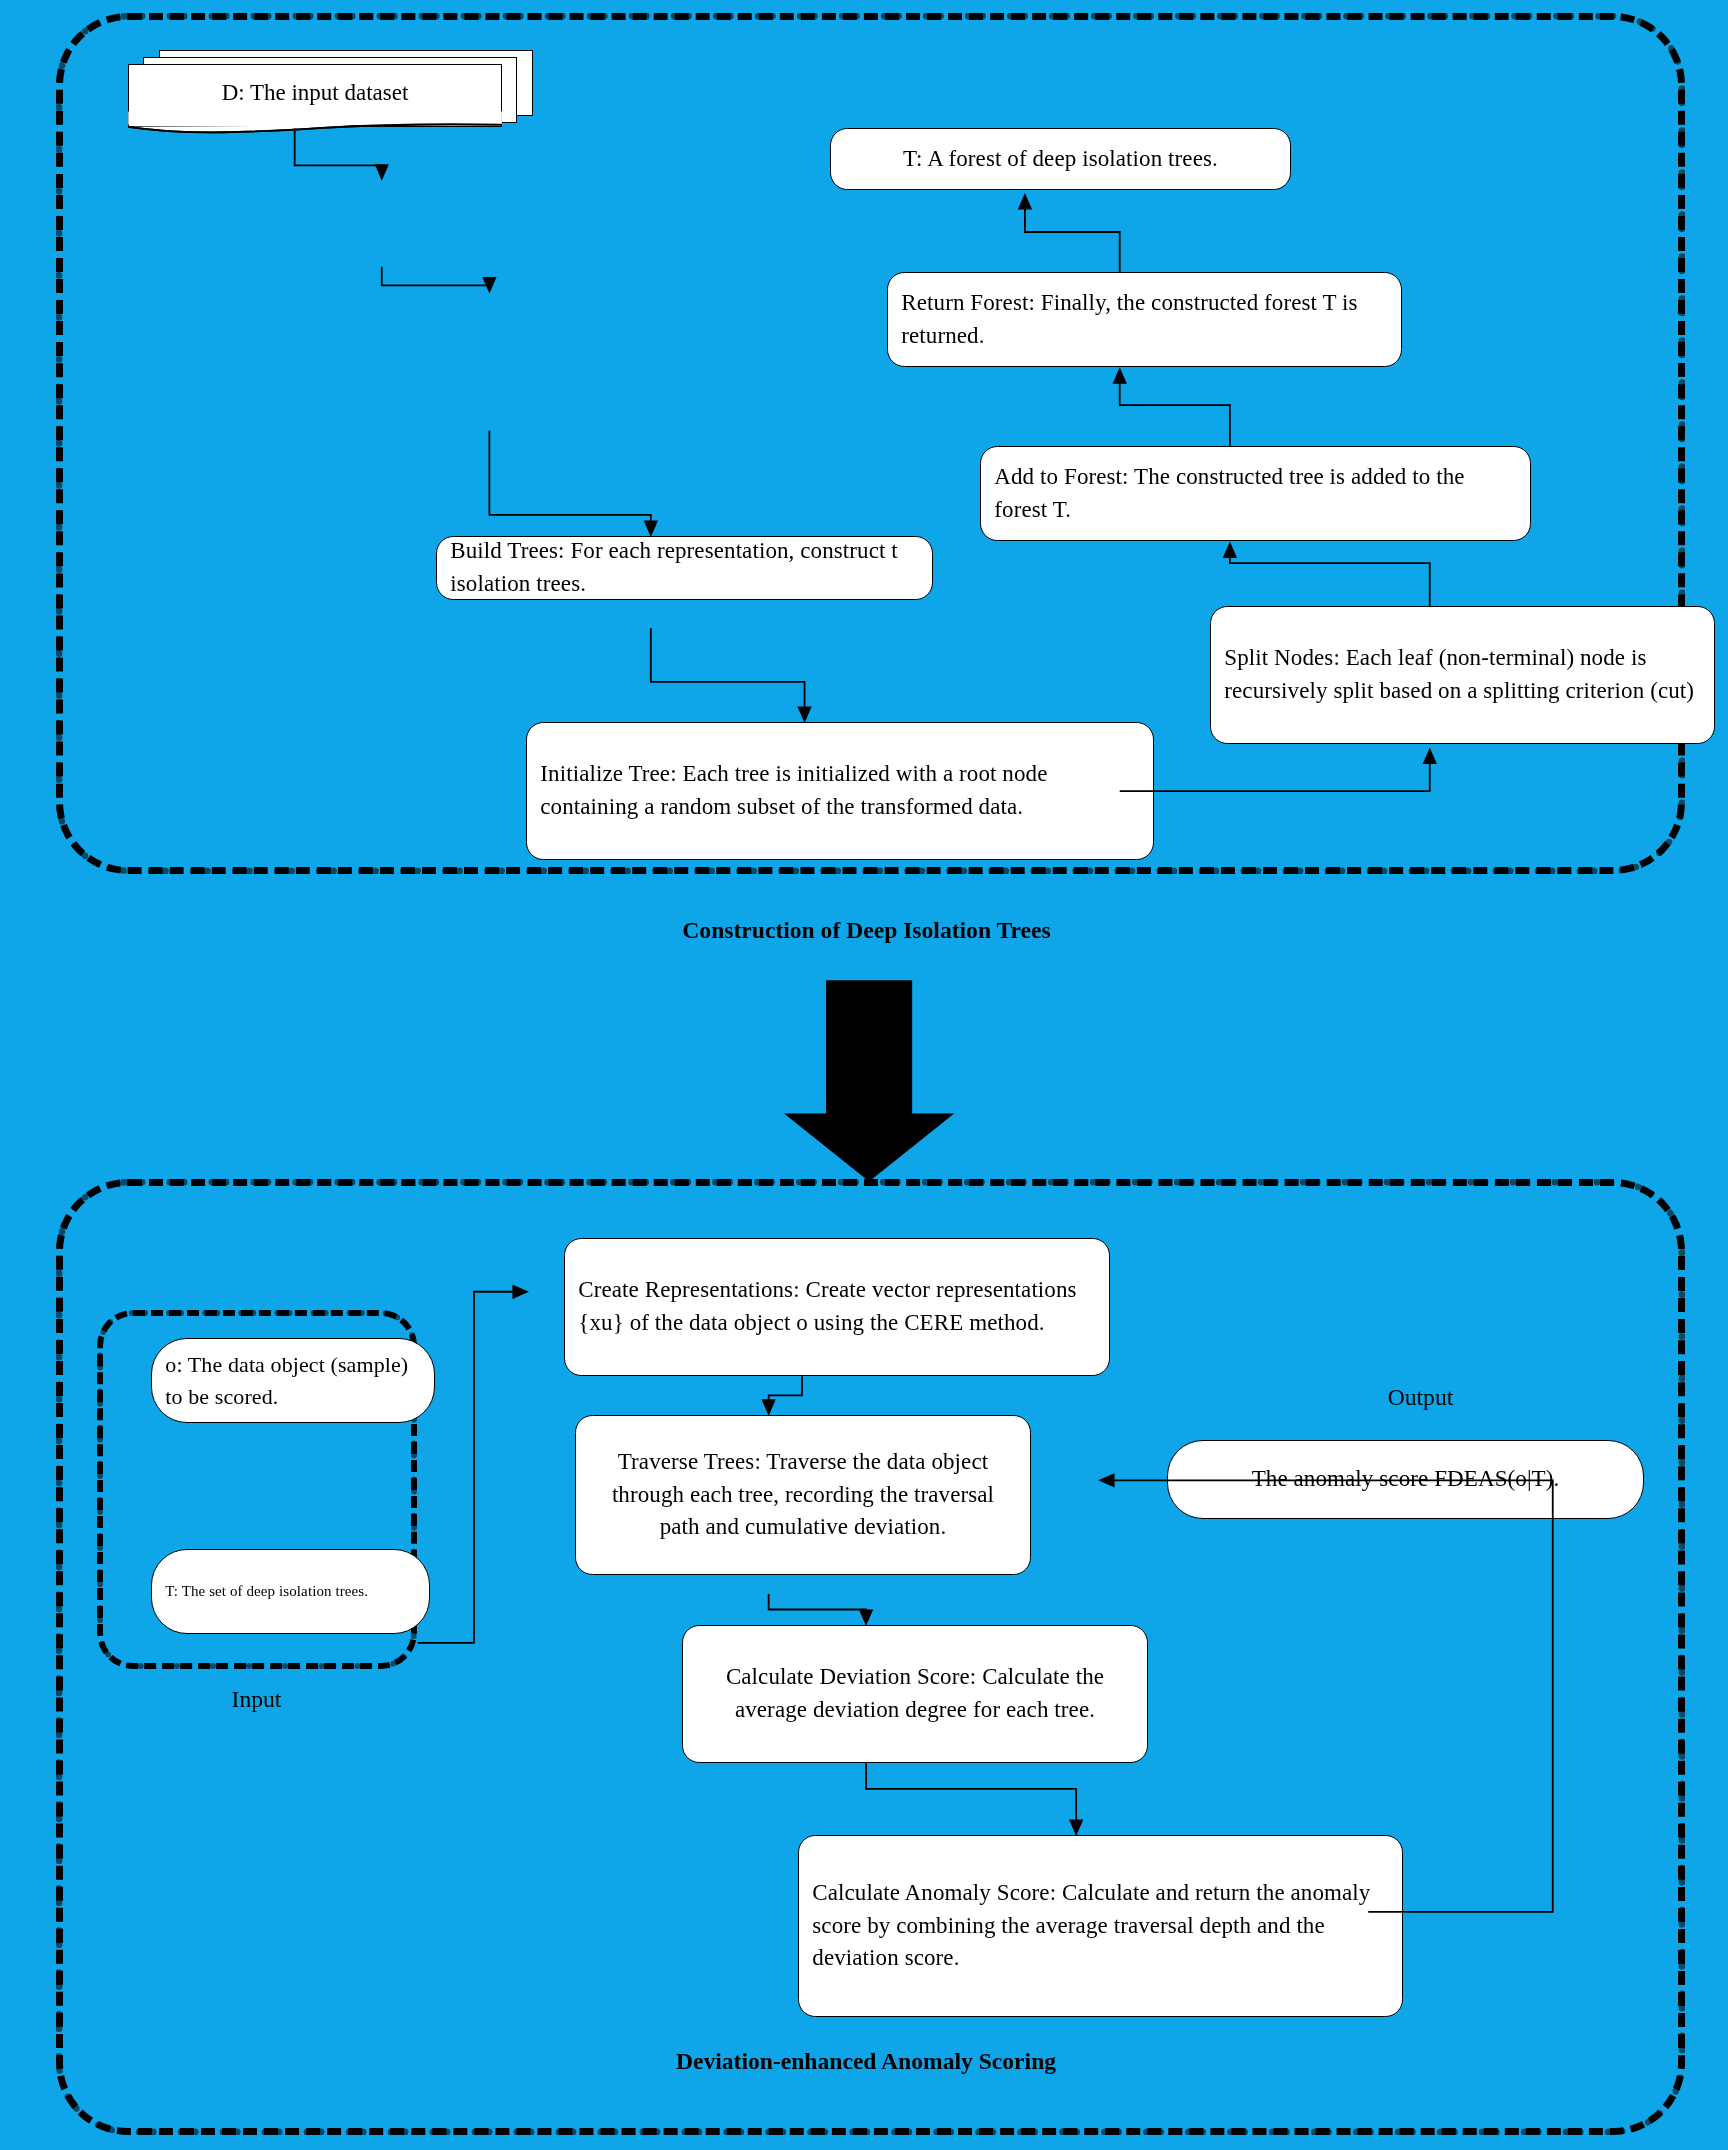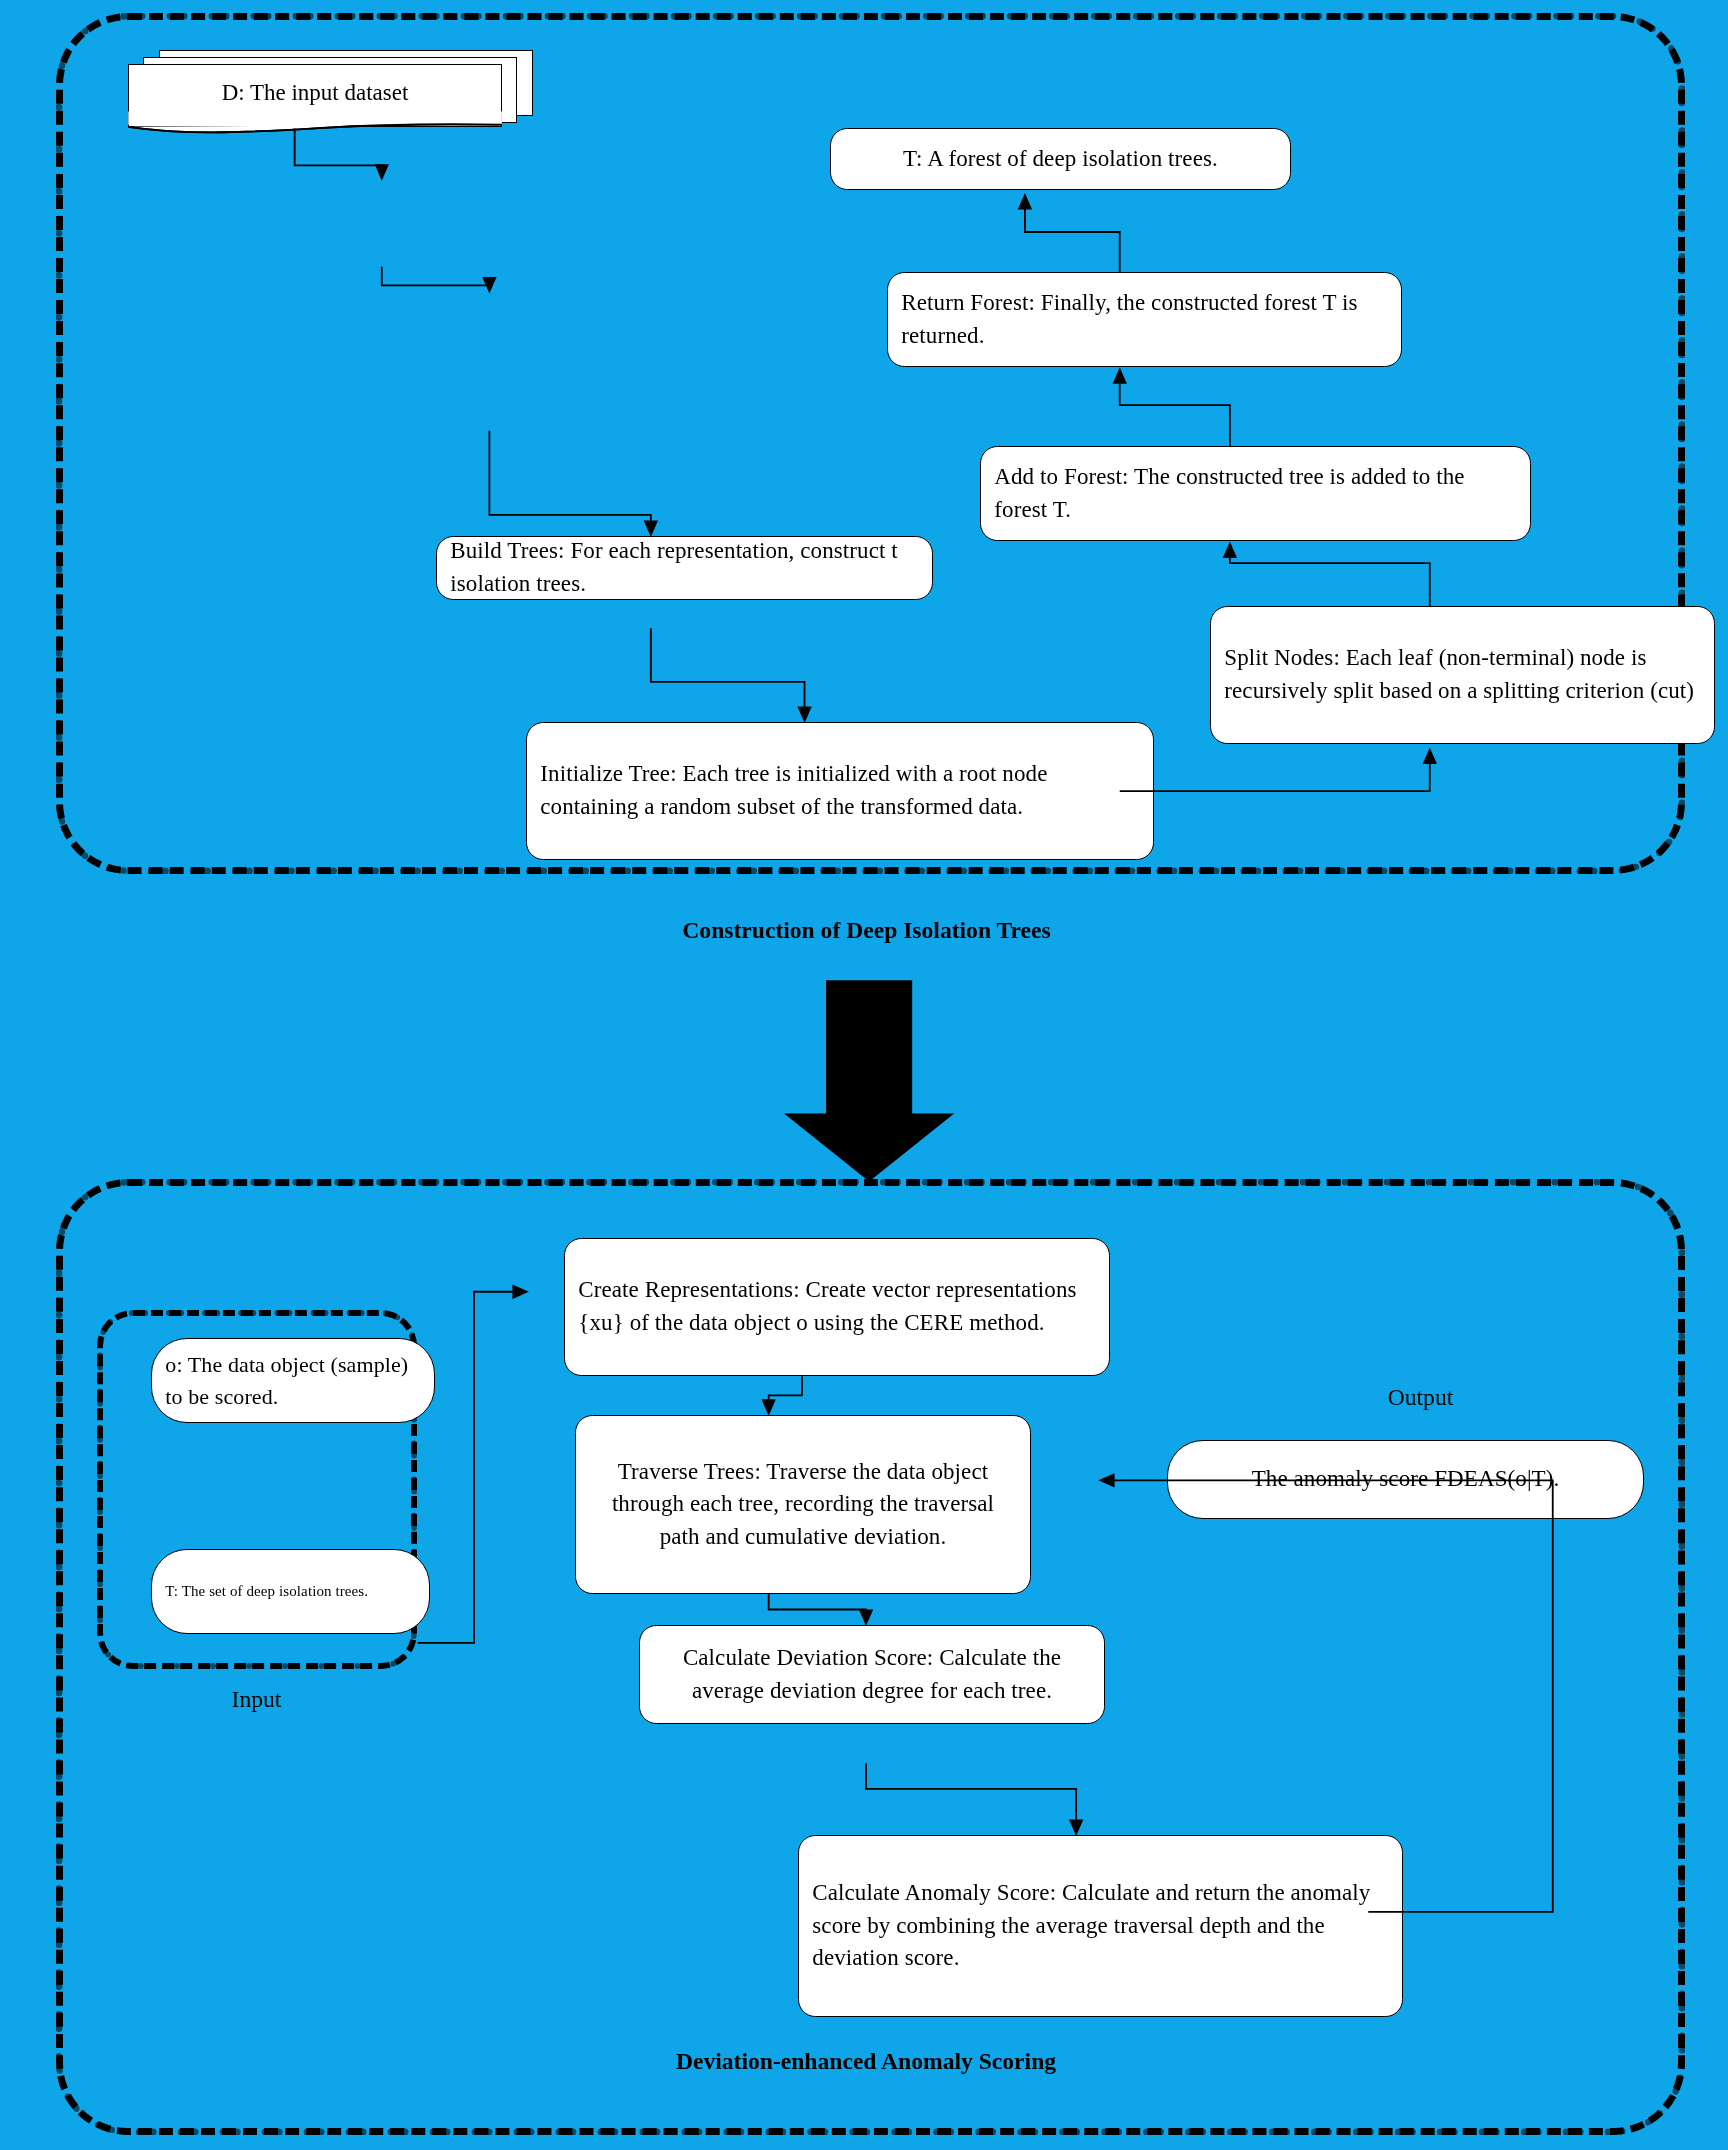--- a/index.html
+++ b/index.html
@@ -167,25 +167,25 @@
   <div class="node stadium left" style="left:117px;top:1549px;width:279px;height:85px;font-size:15px;">
     <span>T: The set of deep isolation trees.</span>
   </div>
 
   <div class="grouplabel" style="left:154px;top:1686px;width:205px;">Input</div>
 
   <div class="node left" style="left:530px;top:1238px;width:546px;height:138px;">
     <span>Create Representations: Create vector representations {xu} of the data object o using the CERE method.</span>
   </div>
 
-  <div class="node center" style="left:541px;top:1415px;width:456px;height:179px;">
+  <div class="node center" style="left:541px;top:1415px;width:456px;height:160px;">
     <span>Traverse Trees: Traverse the data object through each tree, recording the traversal path and cumulative deviation.</span>
   </div>
 
-  <div class="node center" style="left:605px;top:1991px;width:466px;height:99px;top:1625px;justify-content:center;">
+  <div class="node center" style="left:648px;top:1991px;width:466px;height:138px;top:1625px;justify-content:center;">
     <span>Calculate Deviation Score: Calculate the average deviation degree for each tree.</span>
   </div>
 
   <div class="node left" style="left:764px;top:1835px;width:605px;height:182px;">
     <span>Calculate Anomaly Score: Calculate and return the anomaly score by combining the average traversal depth and the deviation score.</span>
   </div>
 
   <div class="node stadium center" style="left:1133px;top:1440px;width:477px;height:79px;">
     <span>The anomaly score FDEAS(o|T).</span>
   </div>

